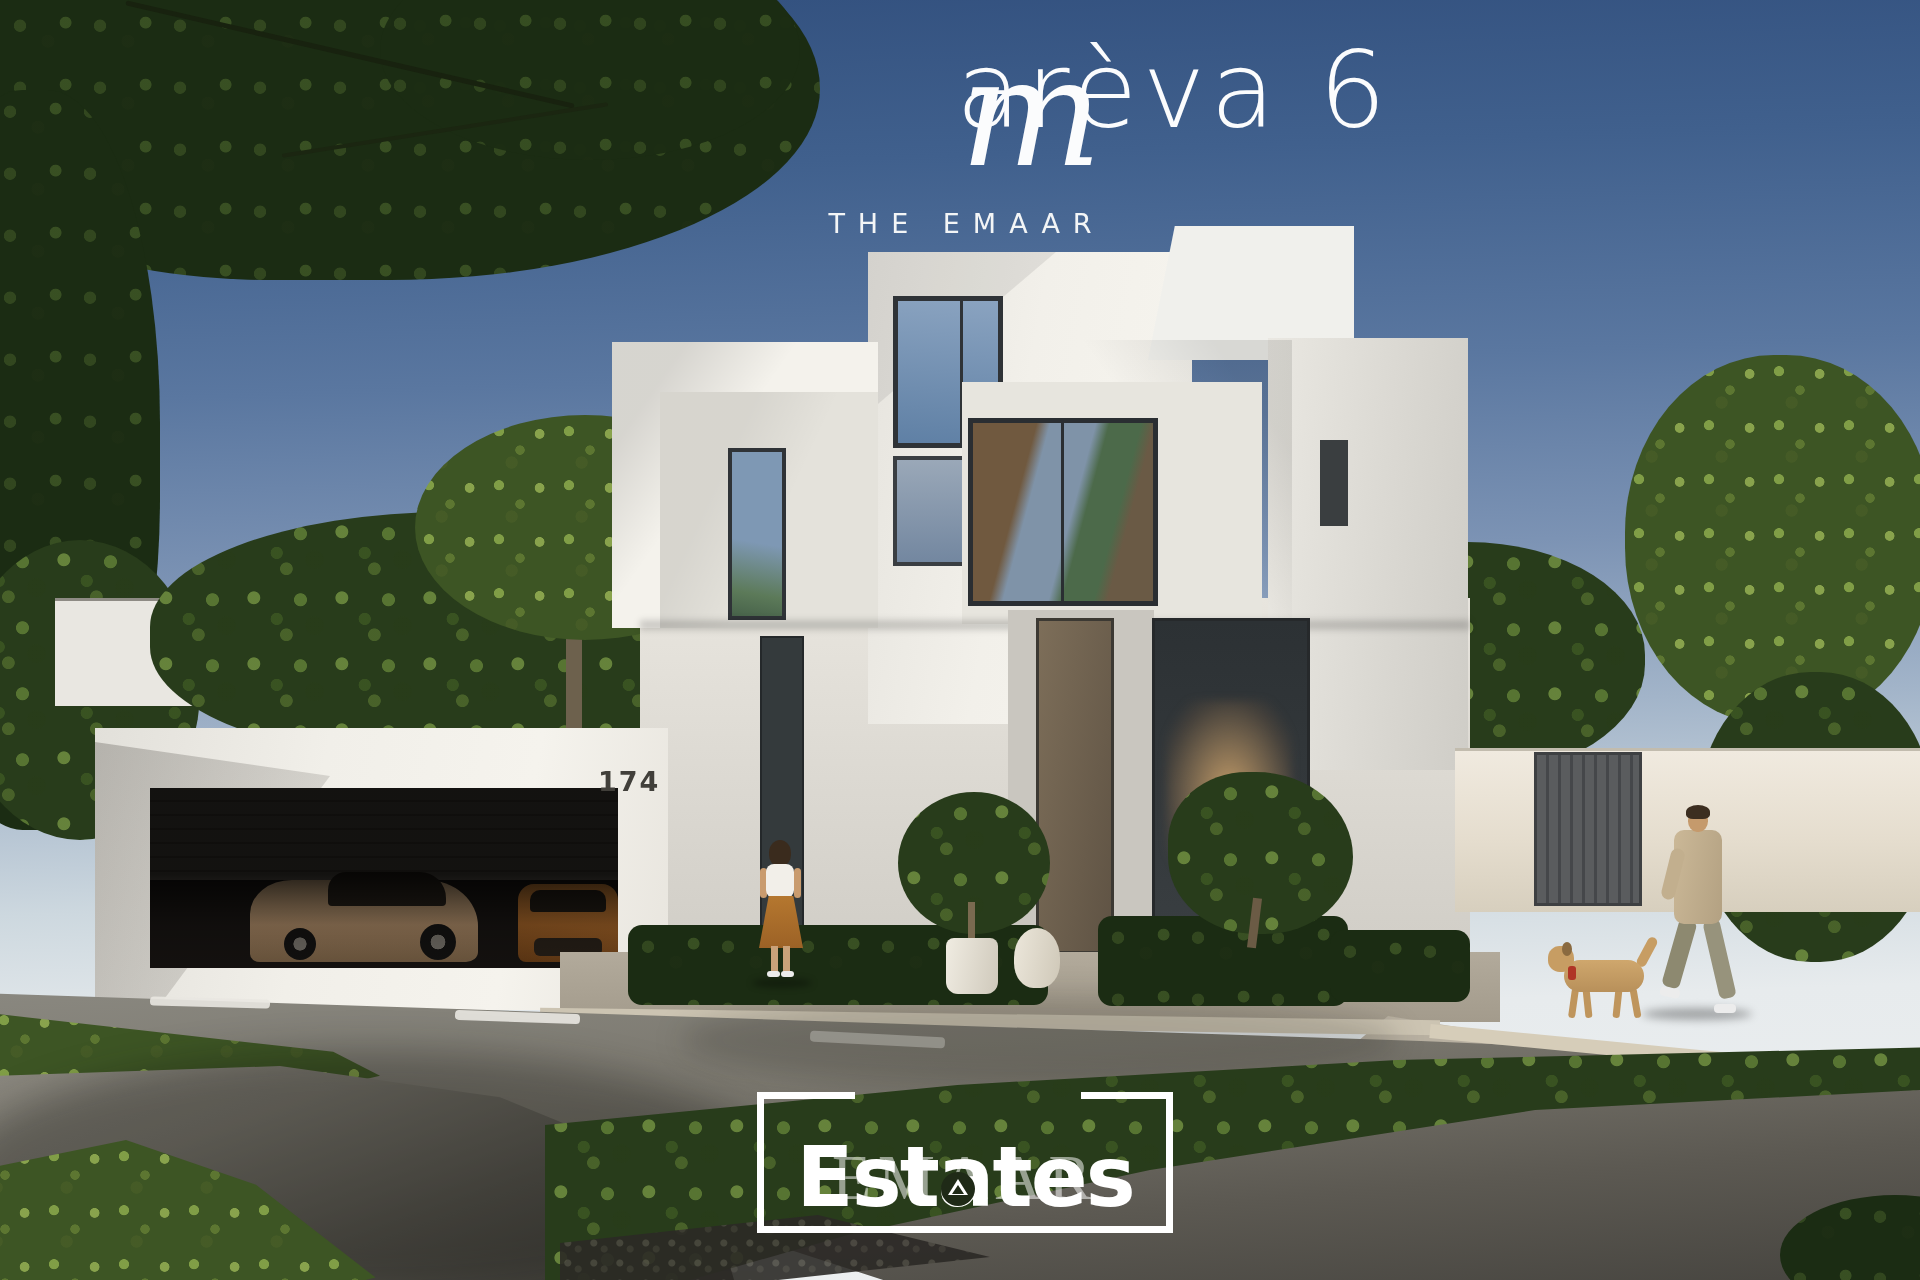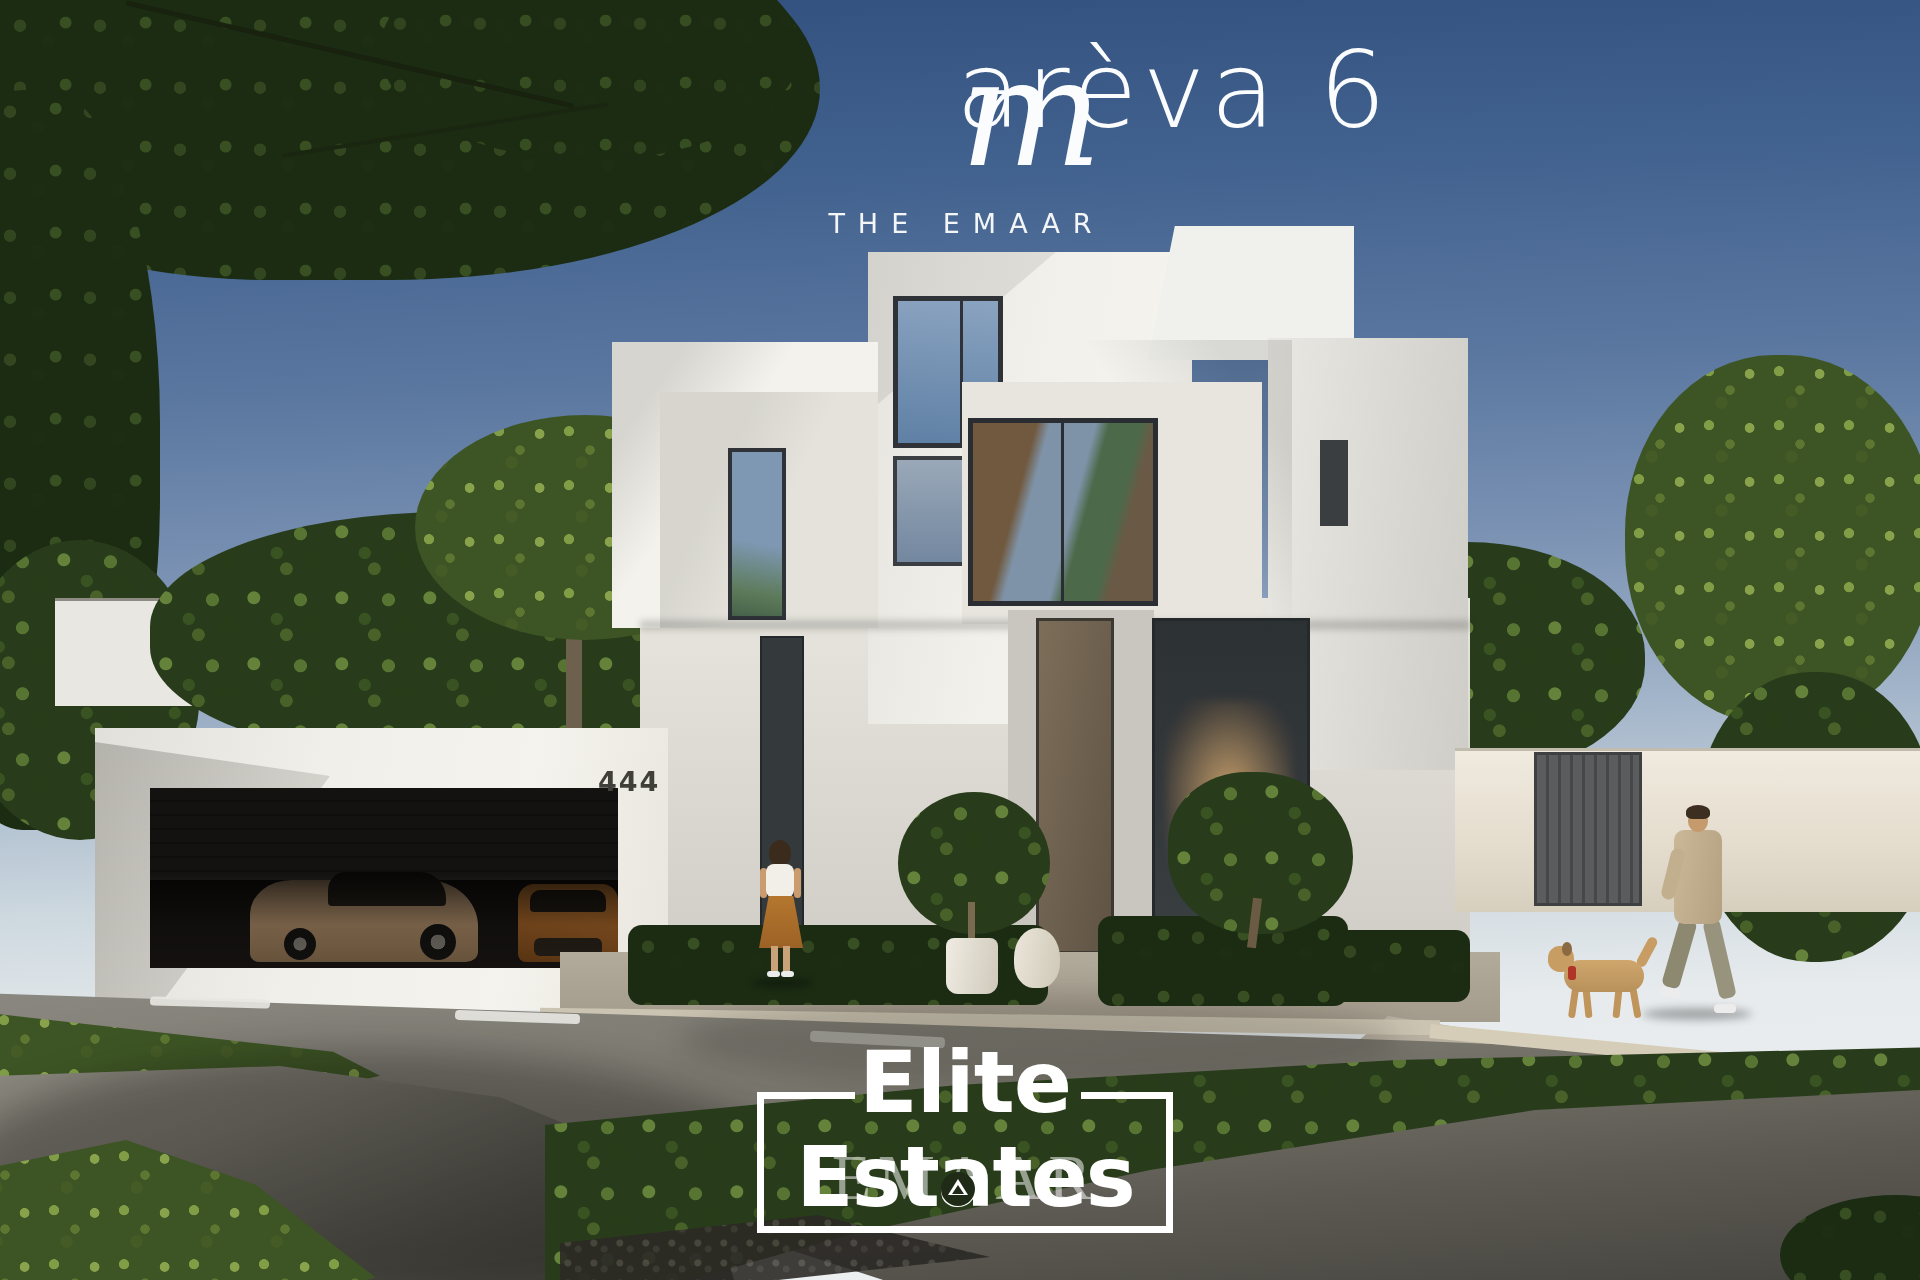--- a/index.html
+++ b/index.html
@@ -290,21 +290,21 @@
   <div id="garageOpening"></div>
   <div id="garageDoor"></div>
   <div id="car1"></div>
   <div id="car1Cab"></div>
   <div id="w1" class="wheel"></div>
   <div id="w2" class="wheel"></div>
   <div id="car2"></div>
   <div id="car2Wind"></div>
   <div id="car2Grille"></div>
   <div id="garageShade"></div>
-  <div id="houseNum">444</div>
+  <div id="houseNum">174</div>
 
   <div id="wallRight"></div>
   <div id="gateRight"></div>
 
   <div id="sidewalk"></div>
   <div id="sidewalkRight"></div>
   <div id="curbMain"></div>
   <div id="road"></div>
   <div id="curbRight"></div>
   <div id="dash1" class="dash"></div>
@@ -373,21 +373,20 @@
       <span class="m">m</span>
       <span class="rest">arèva 6</span>
     </div>
   <div id="tagline">THE EMAAR</div>
 
   <div id="eeLogo">
     <div id="emaar">EMAAR</div>
     <div id="eeFrame"></div>
     <div id="eeTopL"></div>
     <div id="eeTopR"></div>
-    <div id="eeLine1">Elite</div>
     <div id="eeLine2">Estates</div>
     <div id="aMark">
       <span class="triW"></span>
       <span class="triD"></span>
     </div>
   </div>
 
 </div>
 
 </body></html>

